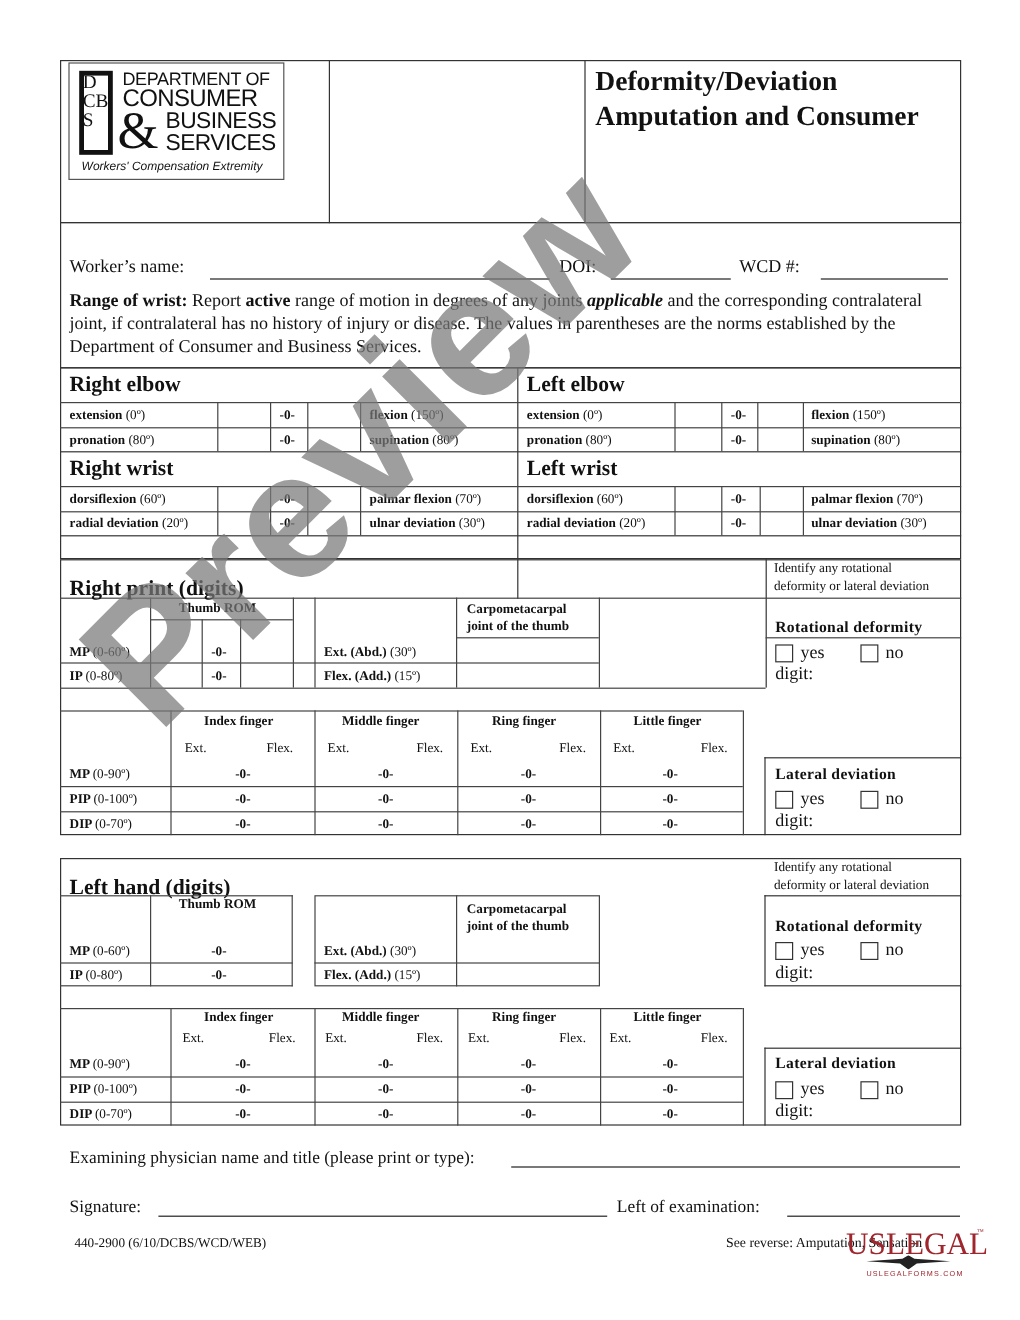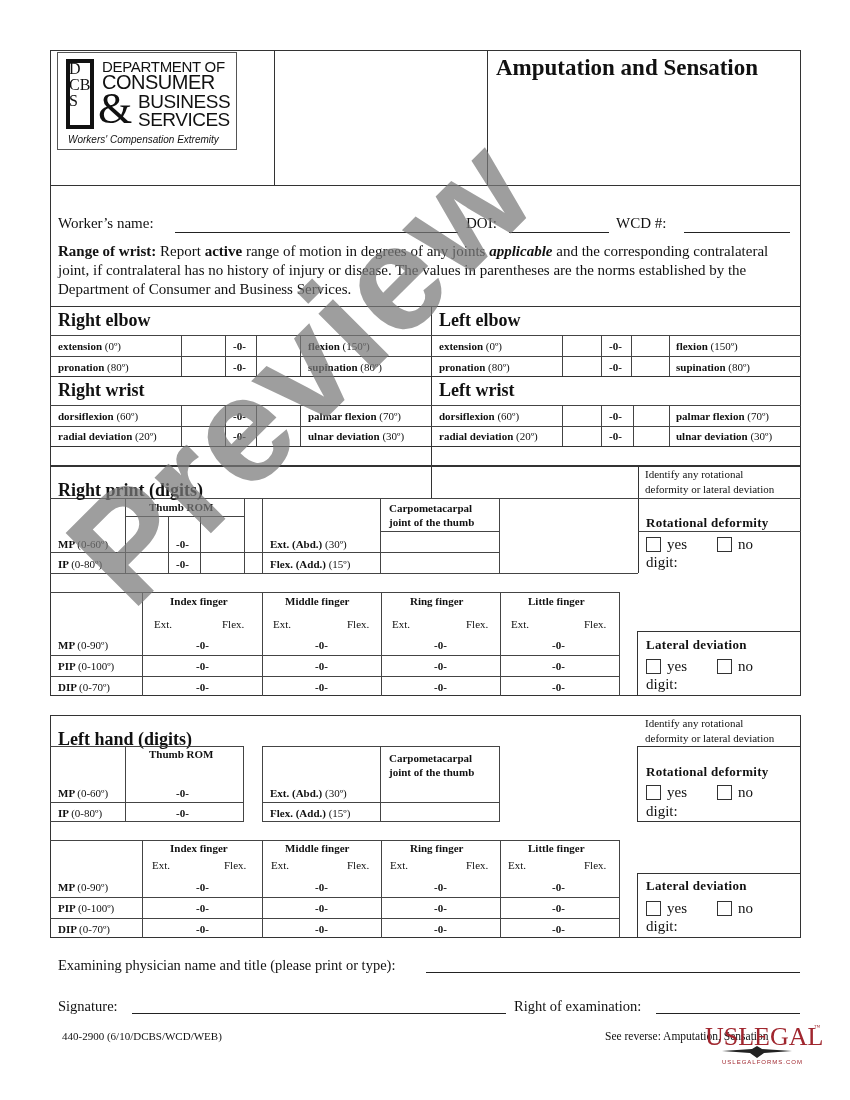--- a/index.html
+++ b/index.html
@@ -43,21 +43,22 @@
   </div>
   <span class="t" style="left:44px; top:5px; font-family:'Liberation Sans',sans-serif; font-size:15px; letter-spacing:-0.3px;">DEPARTMENT OF</span>
   <span class="t" style="left:44px; top:18px; font-family:'Liberation Sans',sans-serif; font-size:20px; letter-spacing:-0.5px;">CONSUMER</span>
   <span class="t" style="left:40px; top:34px; font-family:'Liberation Serif',serif; font-size:44px; line-height:44px;">&amp;</span>
   <span class="t" style="left:80px; top:38px; font-family:'Liberation Sans',sans-serif; font-size:19px; letter-spacing:-0.5px;">BUSINESS</span>
   <span class="t" style="left:80px; top:56px; font-family:'Liberation Sans',sans-serif; font-size:19px; letter-spacing:-0.5px;">SERVICES</span>
   <span class="t" style="left:10px; top:81px; font-family:'Liberation Sans',sans-serif; font-size:10px; font-style:italic;">Workers' Compensation Extremity</span>
 </div>
 
 <div class="abs" style="left:496px; top:53px;">
-  <div class="title">Amputation and Sensation</div>
+  <div class="title">Deformity/Deviation</div>
+  <div class="title">Amputation and Consumer</div>
 </div>
 
 <div class="box" style="left:50px; top:185px; width:751px; height:122px;"></div>
 
 <span class="t lbl14" style="left:58px; top:215px; font-size:15px;">Worker’s name:</span>
 <div class="uline" style="left:175px; top:232px; width:283px;"></div>
 <span class="t" style="left:466px; top:215px; font-size:15px;">DOI:</span>
 <div class="uline" style="left:509px; top:232px; width:100px;"></div>
 <span class="t" style="left:616px; top:215px; font-size:15px;">WCD #:</span>
 <div class="uline" style="left:684px; top:232px; width:106px;"></div>
@@ -321,21 +322,21 @@
 <span class="t" style="left:667px; top:900px; font-size:15px;">yes</span>
 <div class="cb" style="left:717px; top:901px;"></div>
 <span class="t" style="left:738px; top:900px; font-size:15px;">no</span>
 <span class="t" style="left:646px; top:918px; font-size:15px;">digit:</span>
 
 <span class="t" style="left:58px; top:957px; font-size:14.5px;">Examining physician name and title (please print or type):</span>
 <div class="uline" style="left:426px; top:972px; width:374px;"></div>
 
 <span class="t" style="left:58px; top:998px; font-size:14.5px;">Signature:</span>
 <div class="uline" style="left:132px; top:1013px; width:374px;"></div>
-<span class="t" style="left:514px; top:998px; font-size:14.5px;">Right of examination:</span>
+<span class="t" style="left:514px; top:998px; font-size:14.5px;">Left of examination:</span>
 <div class="uline" style="left:656px; top:1013px; width:144px;"></div>
 
 <span class="t" style="left:62px; top:1030px; font-size:11px;">440-2900 (6/10/DCBS/WCD/WEB)</span>
 <span class="t" style="left:605px; top:1030px; font-size:11.5px;">See reverse: Amputation, Sensation</span>
 
 <div class="watermark">Preview</div>
 
 <span class="uslegal">USLEGAL</span>
 <span class="uslegal-tm">™</span>
 <svg class="abs" style="left:722px; top:1046px;" width="70" height="12" viewBox="0 0 70 12">

